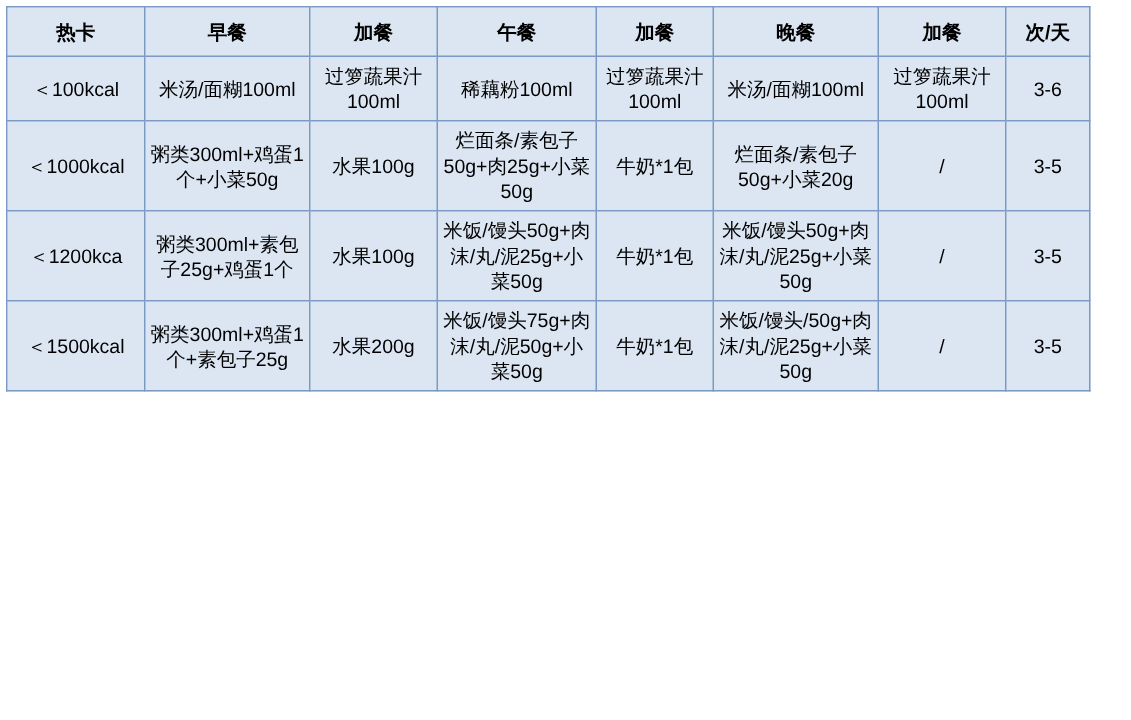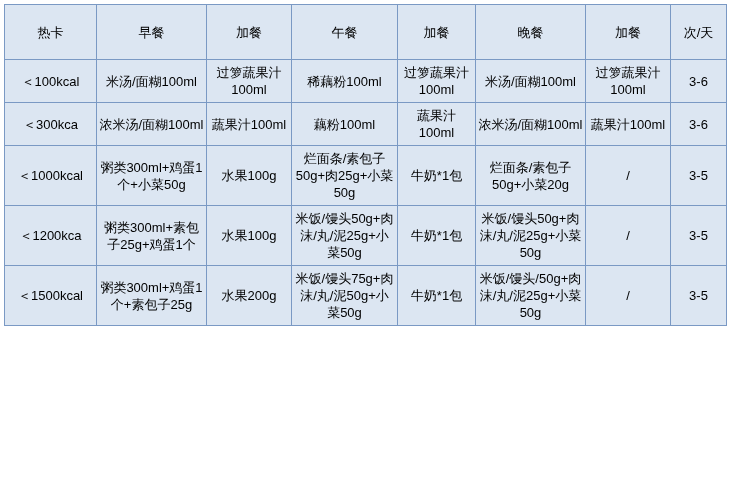--- a/index.html
+++ b/index.html
@@ -30,23 +30,23 @@
     text-align: center;
     vertical-align: middle;
     font-size: 13px;
     line-height: 17px;
     color: #000000;
     padding: 4px 2px;
     word-wrap: break-word;
     overflow-wrap: break-word;
   }
   table.diet-table thead th {
-    font-weight: normal;
+    font-weight: bold;
     height: 26px;
-    padding: 14px 2px;
+    padding: 3px 2px;
   }
   table.diet-table tbody td.kcal-cell {
     font-weight: normal;
   }
   
   col.c0 { width: 92px; }
   col.c1 { width: 110px; }
   col.c2 { width: 85px; }
   col.c3 { width: 106px; }
   col.c4 { width: 78px; }
@@ -86,30 +86,20 @@
         <td class="kcal-cell">＜100kcal</td>
         <td>米汤/面糊100ml</td>
         <td>过箩蔬果汁100ml</td>
         <td>稀藕粉100ml</td>
         <td>过箩蔬果汁100ml</td>
         <td>米汤/面糊100ml</td>
         <td>过箩蔬果汁100ml</td>
         <td>3-6</td>
       </tr>
       <tr>
-        <td class="kcal-cell">＜300kca</td>
-        <td>浓米汤/面糊100ml</td>
-        <td>蔬果汁100ml</td>
-        <td>藕粉100ml</td>
-        <td>蔬果汁100ml</td>
-        <td>浓米汤/面糊100ml</td>
-        <td>蔬果汁100ml</td>
-        <td>3-6</td>
-      </tr>
-      <tr>
         <td class="kcal-cell">＜1000kcal</td>
         <td>粥类300ml+鸡蛋1个+小菜50g</td>
         <td>水果100g</td>
         <td>烂面条/素包子50g+肉25g+小菜50g</td>
         <td>牛奶*1包</td>
         <td>烂面条/素包子50g+小菜20g</td>
         <td>/</td>
         <td>3-5</td>
       </tr>
       <tr>

